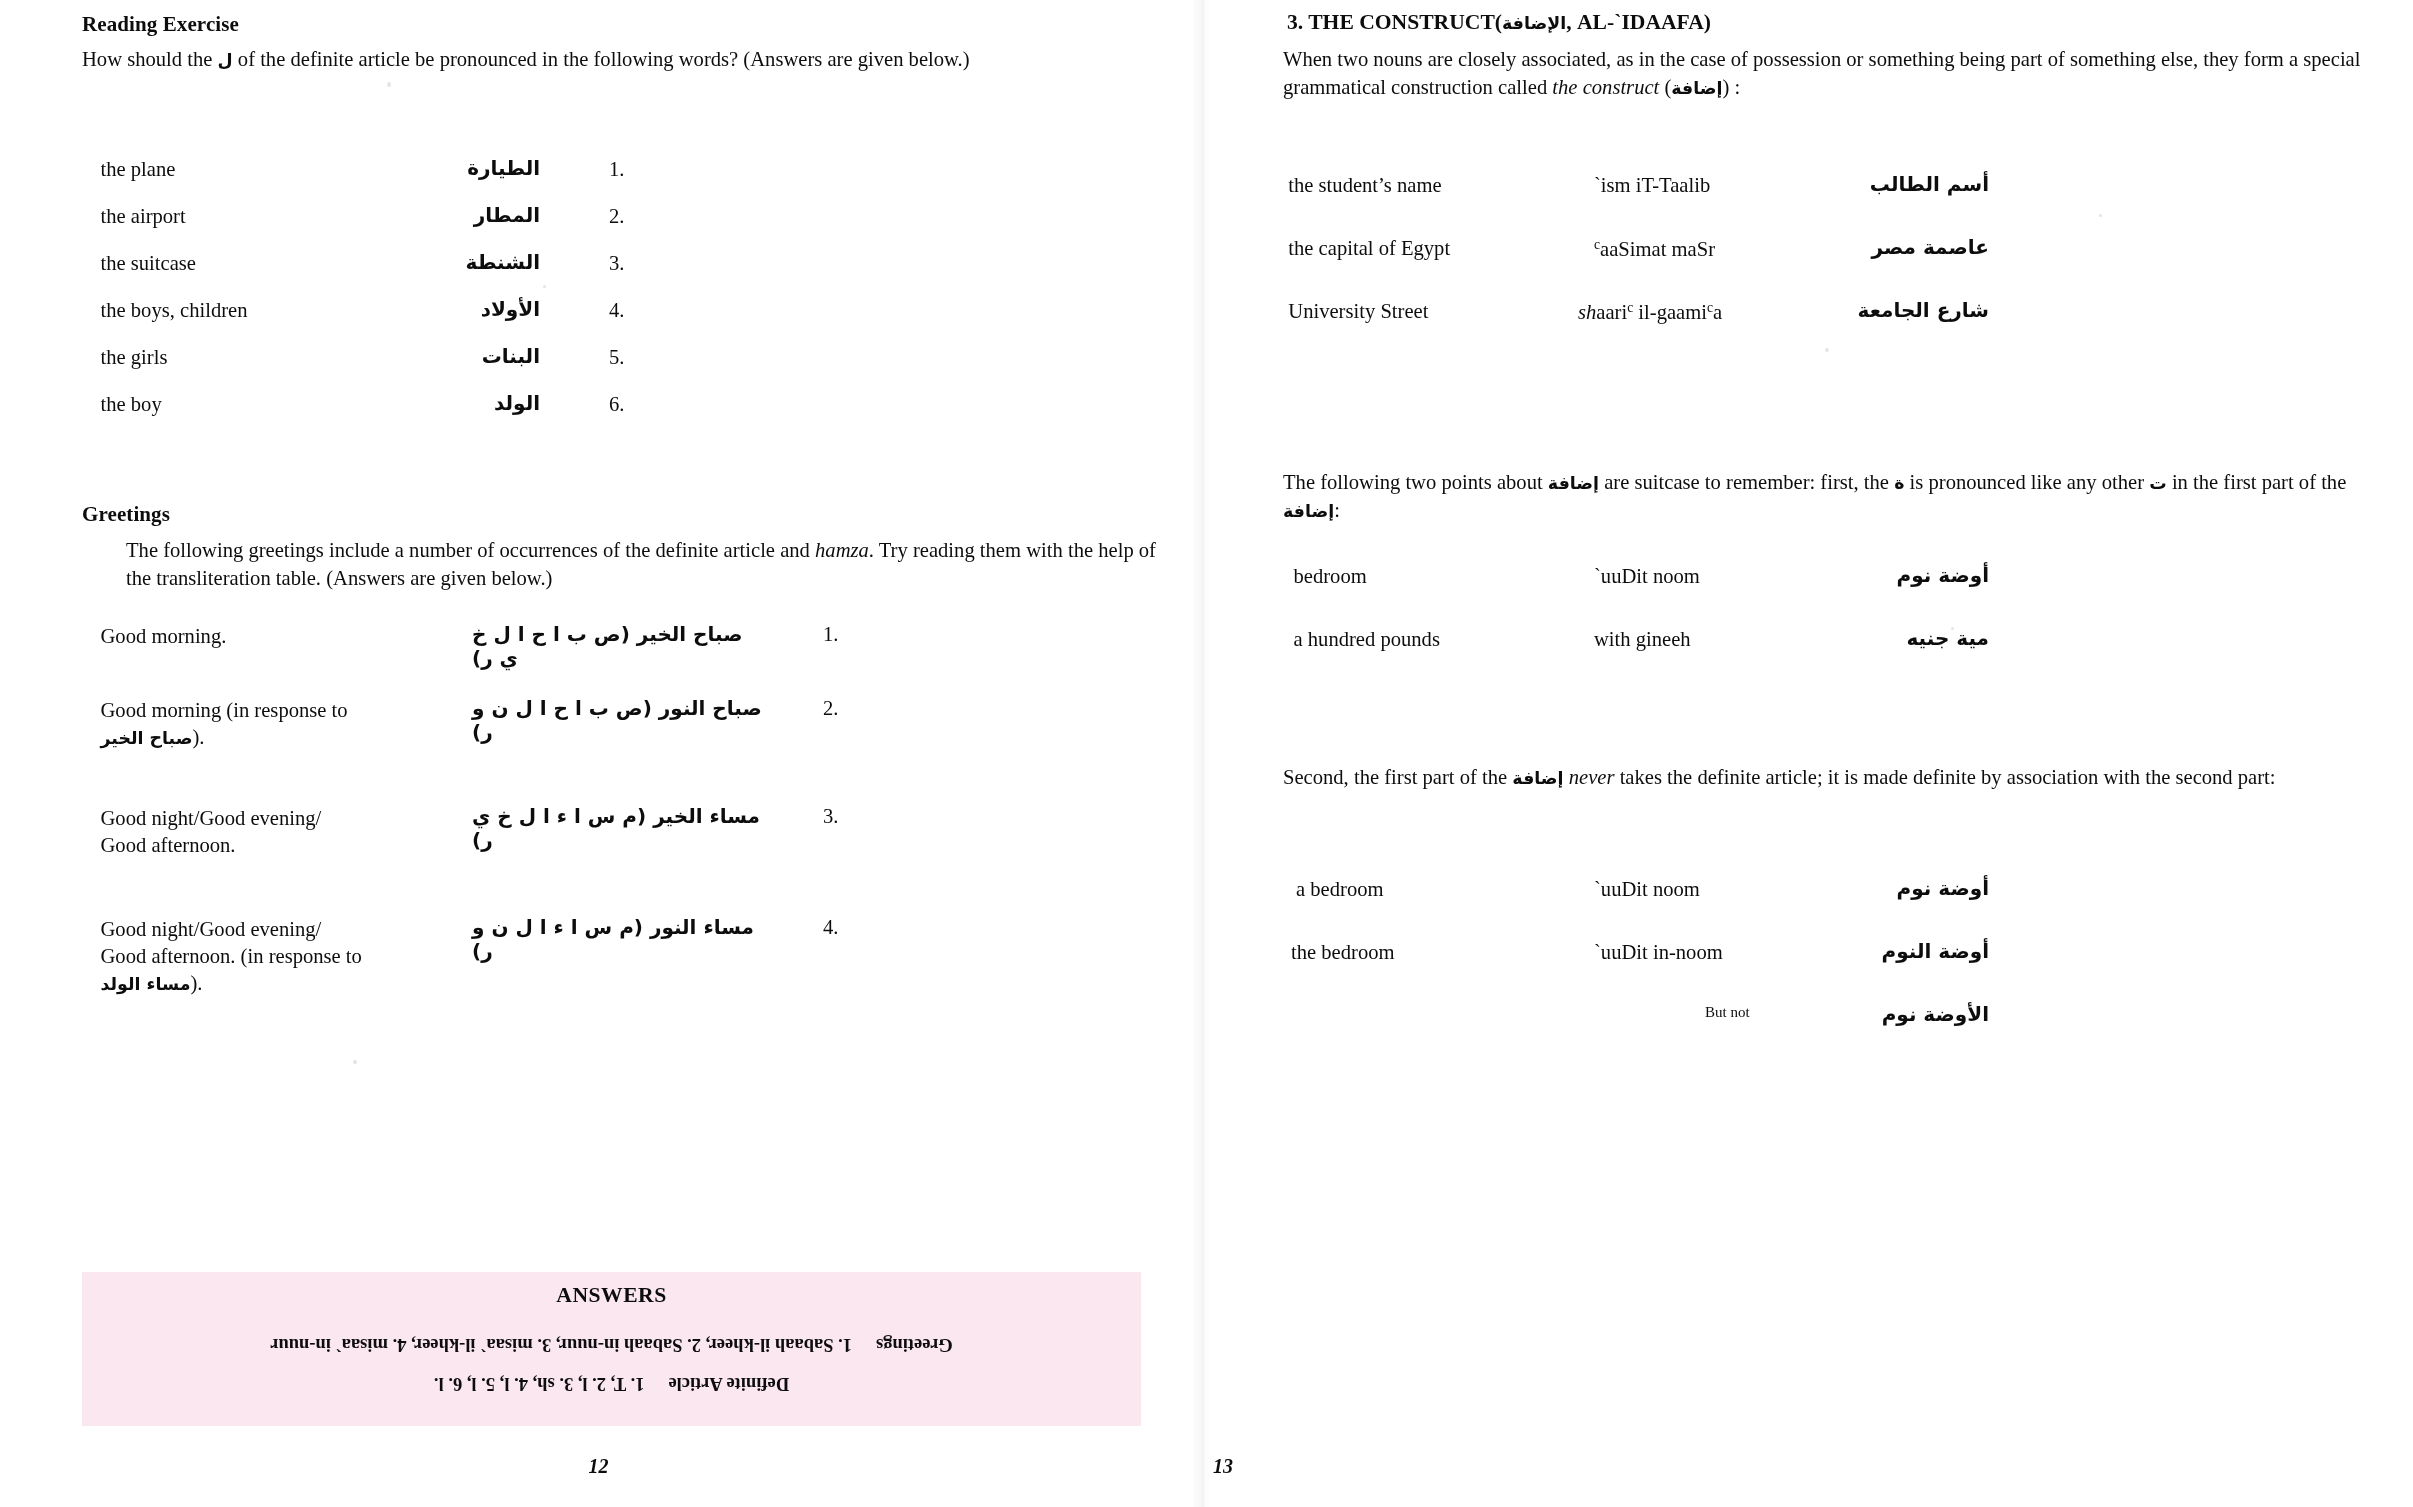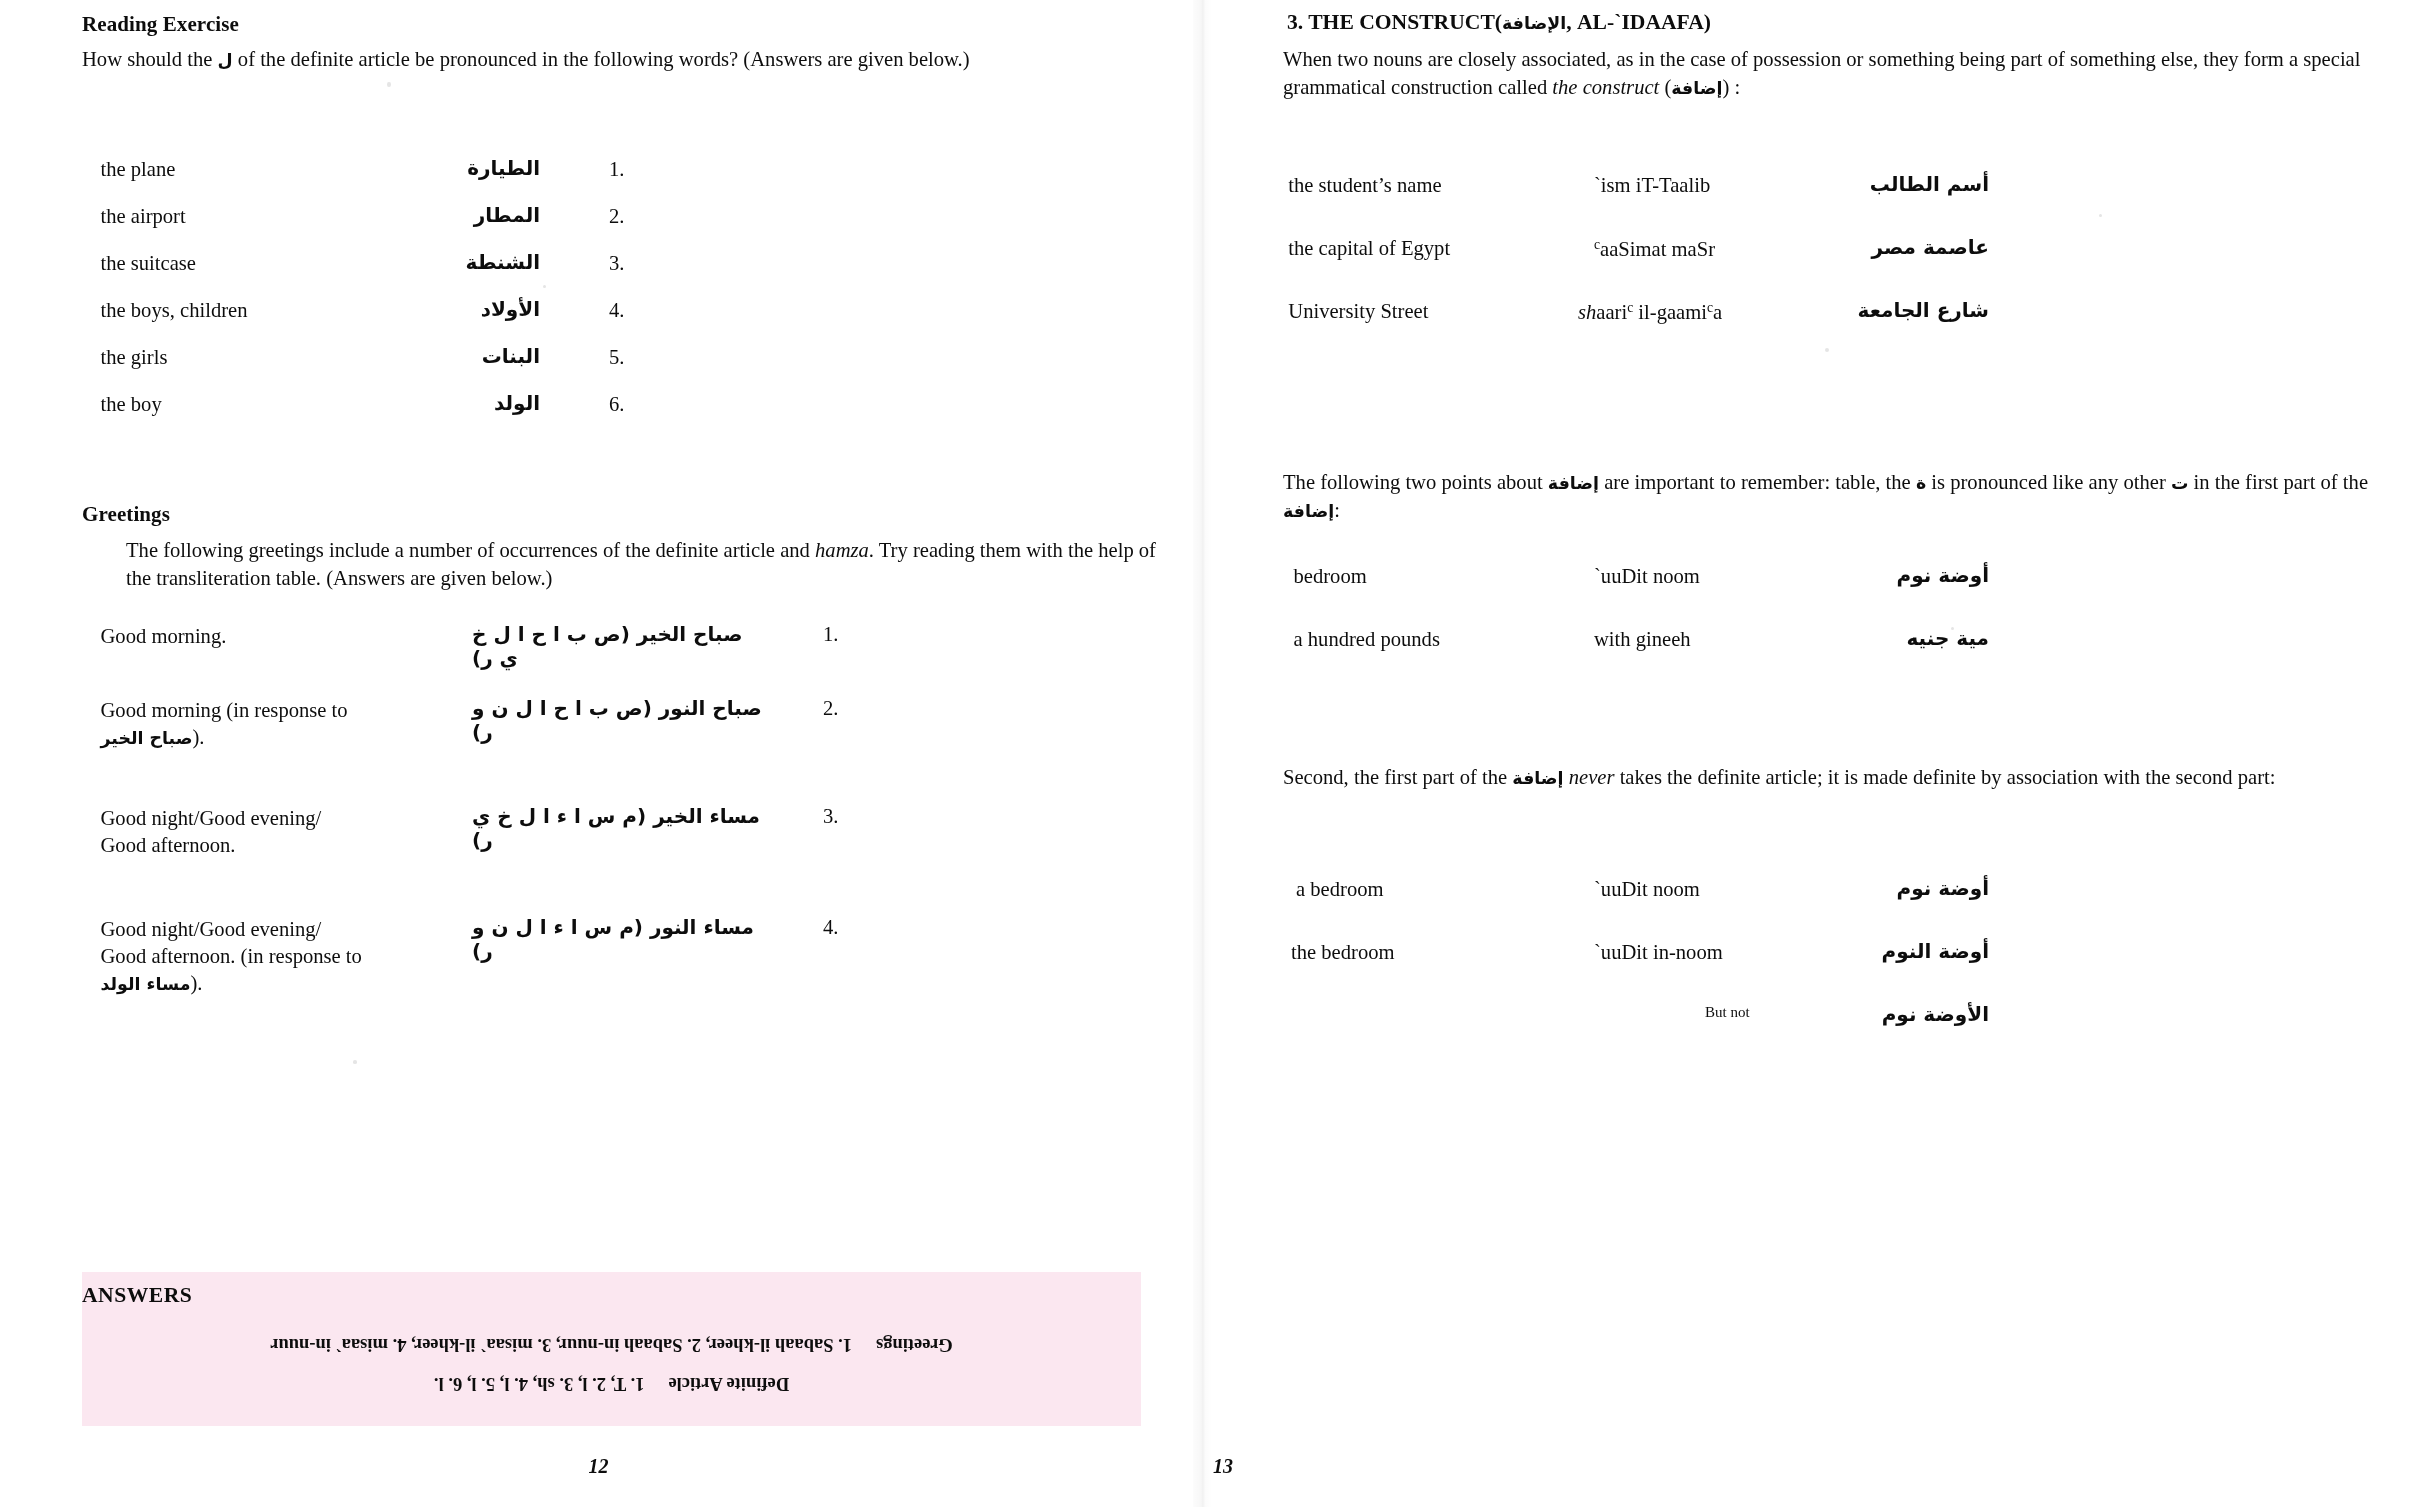--- a/index.html
+++ b/index.html
@@ -104,21 +104,21 @@
     top: 1272px;
     width: 1059px;
     height: 154px;
     background: #fbe7f0;
   }
   #answers-title {
     position: absolute;
     top: 10.5px;
     left: 0;
     width: 100%;
-    text-align: left;
+    text-align: center;
     font-weight: bold;
     font-size: 21.6px;
     letter-spacing: 0.5px;
   }
   .answers-flip {
     position: absolute;
     left: 0;
     width: 100%;
     transform: rotate(180deg);
     font-size: 18.5px;
@@ -320,21 +320,21 @@
       <div class="ex-row">
         <span class="ex-en" style="left:5.3px">University Street</span>
         <span class="ex-tr" style="left:295px"><span class="ital">sh</span><span>aari</span><span class="sup-c">c</span><span> il-gaami</span><span class="sup-c">c</span><span>a</span></span>
         <span class="ex-ar ar" style="left:527px">شارع الجامعة</span>
       </div>
     </div>
 
     <div class="para" id="points-para">
       <span>The following two points about</span>
       <span class="ar-inline">إضافة</span>
-      <span>are important to remember: table, the</span>
+      <span>are suitcase to remember: first, the</span>
       <span class="ar-inline">ة</span>
       <span>is pronounced like any other</span>
       <span class="ar-inline">ت</span>
       <span>in the first part of the</span>
       <span class="ar-inline">إضافة</span><span>:</span>
     </div>
 
     <div class="ex-list" id="ex-list-2">
       <div class="ex-row">
         <span class="ex-en" style="left:10.5px">bedroom</span>

